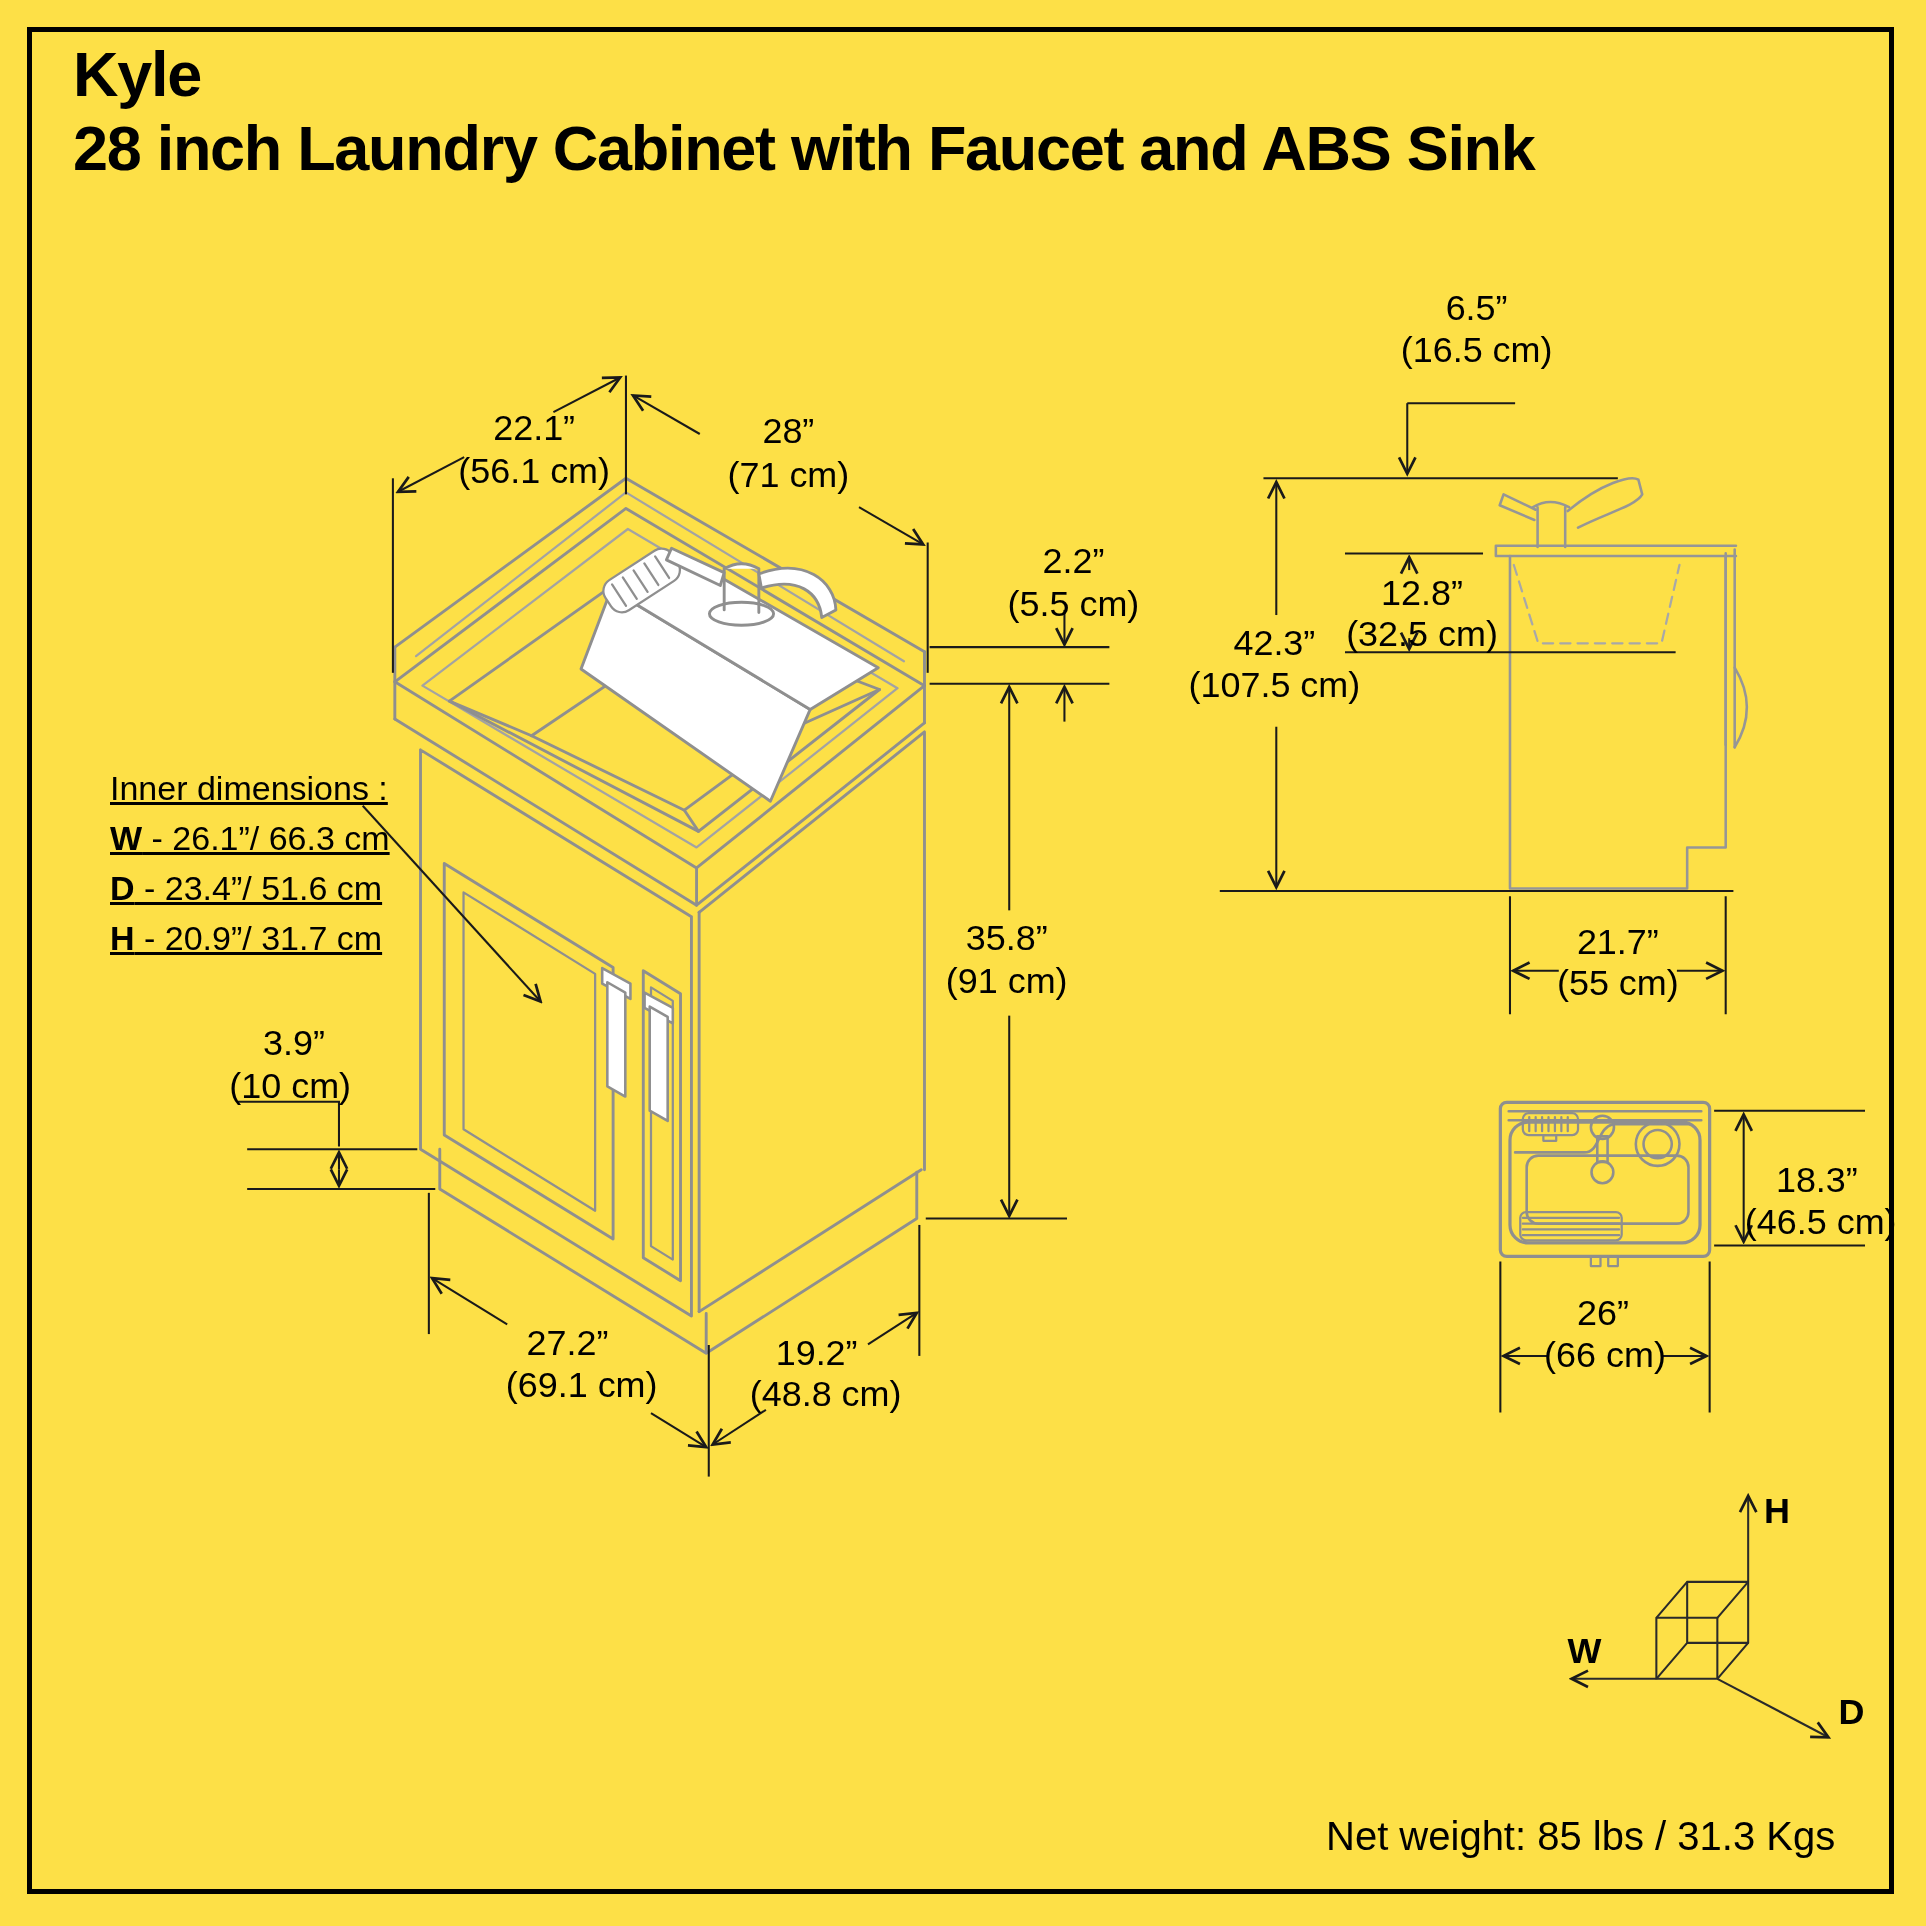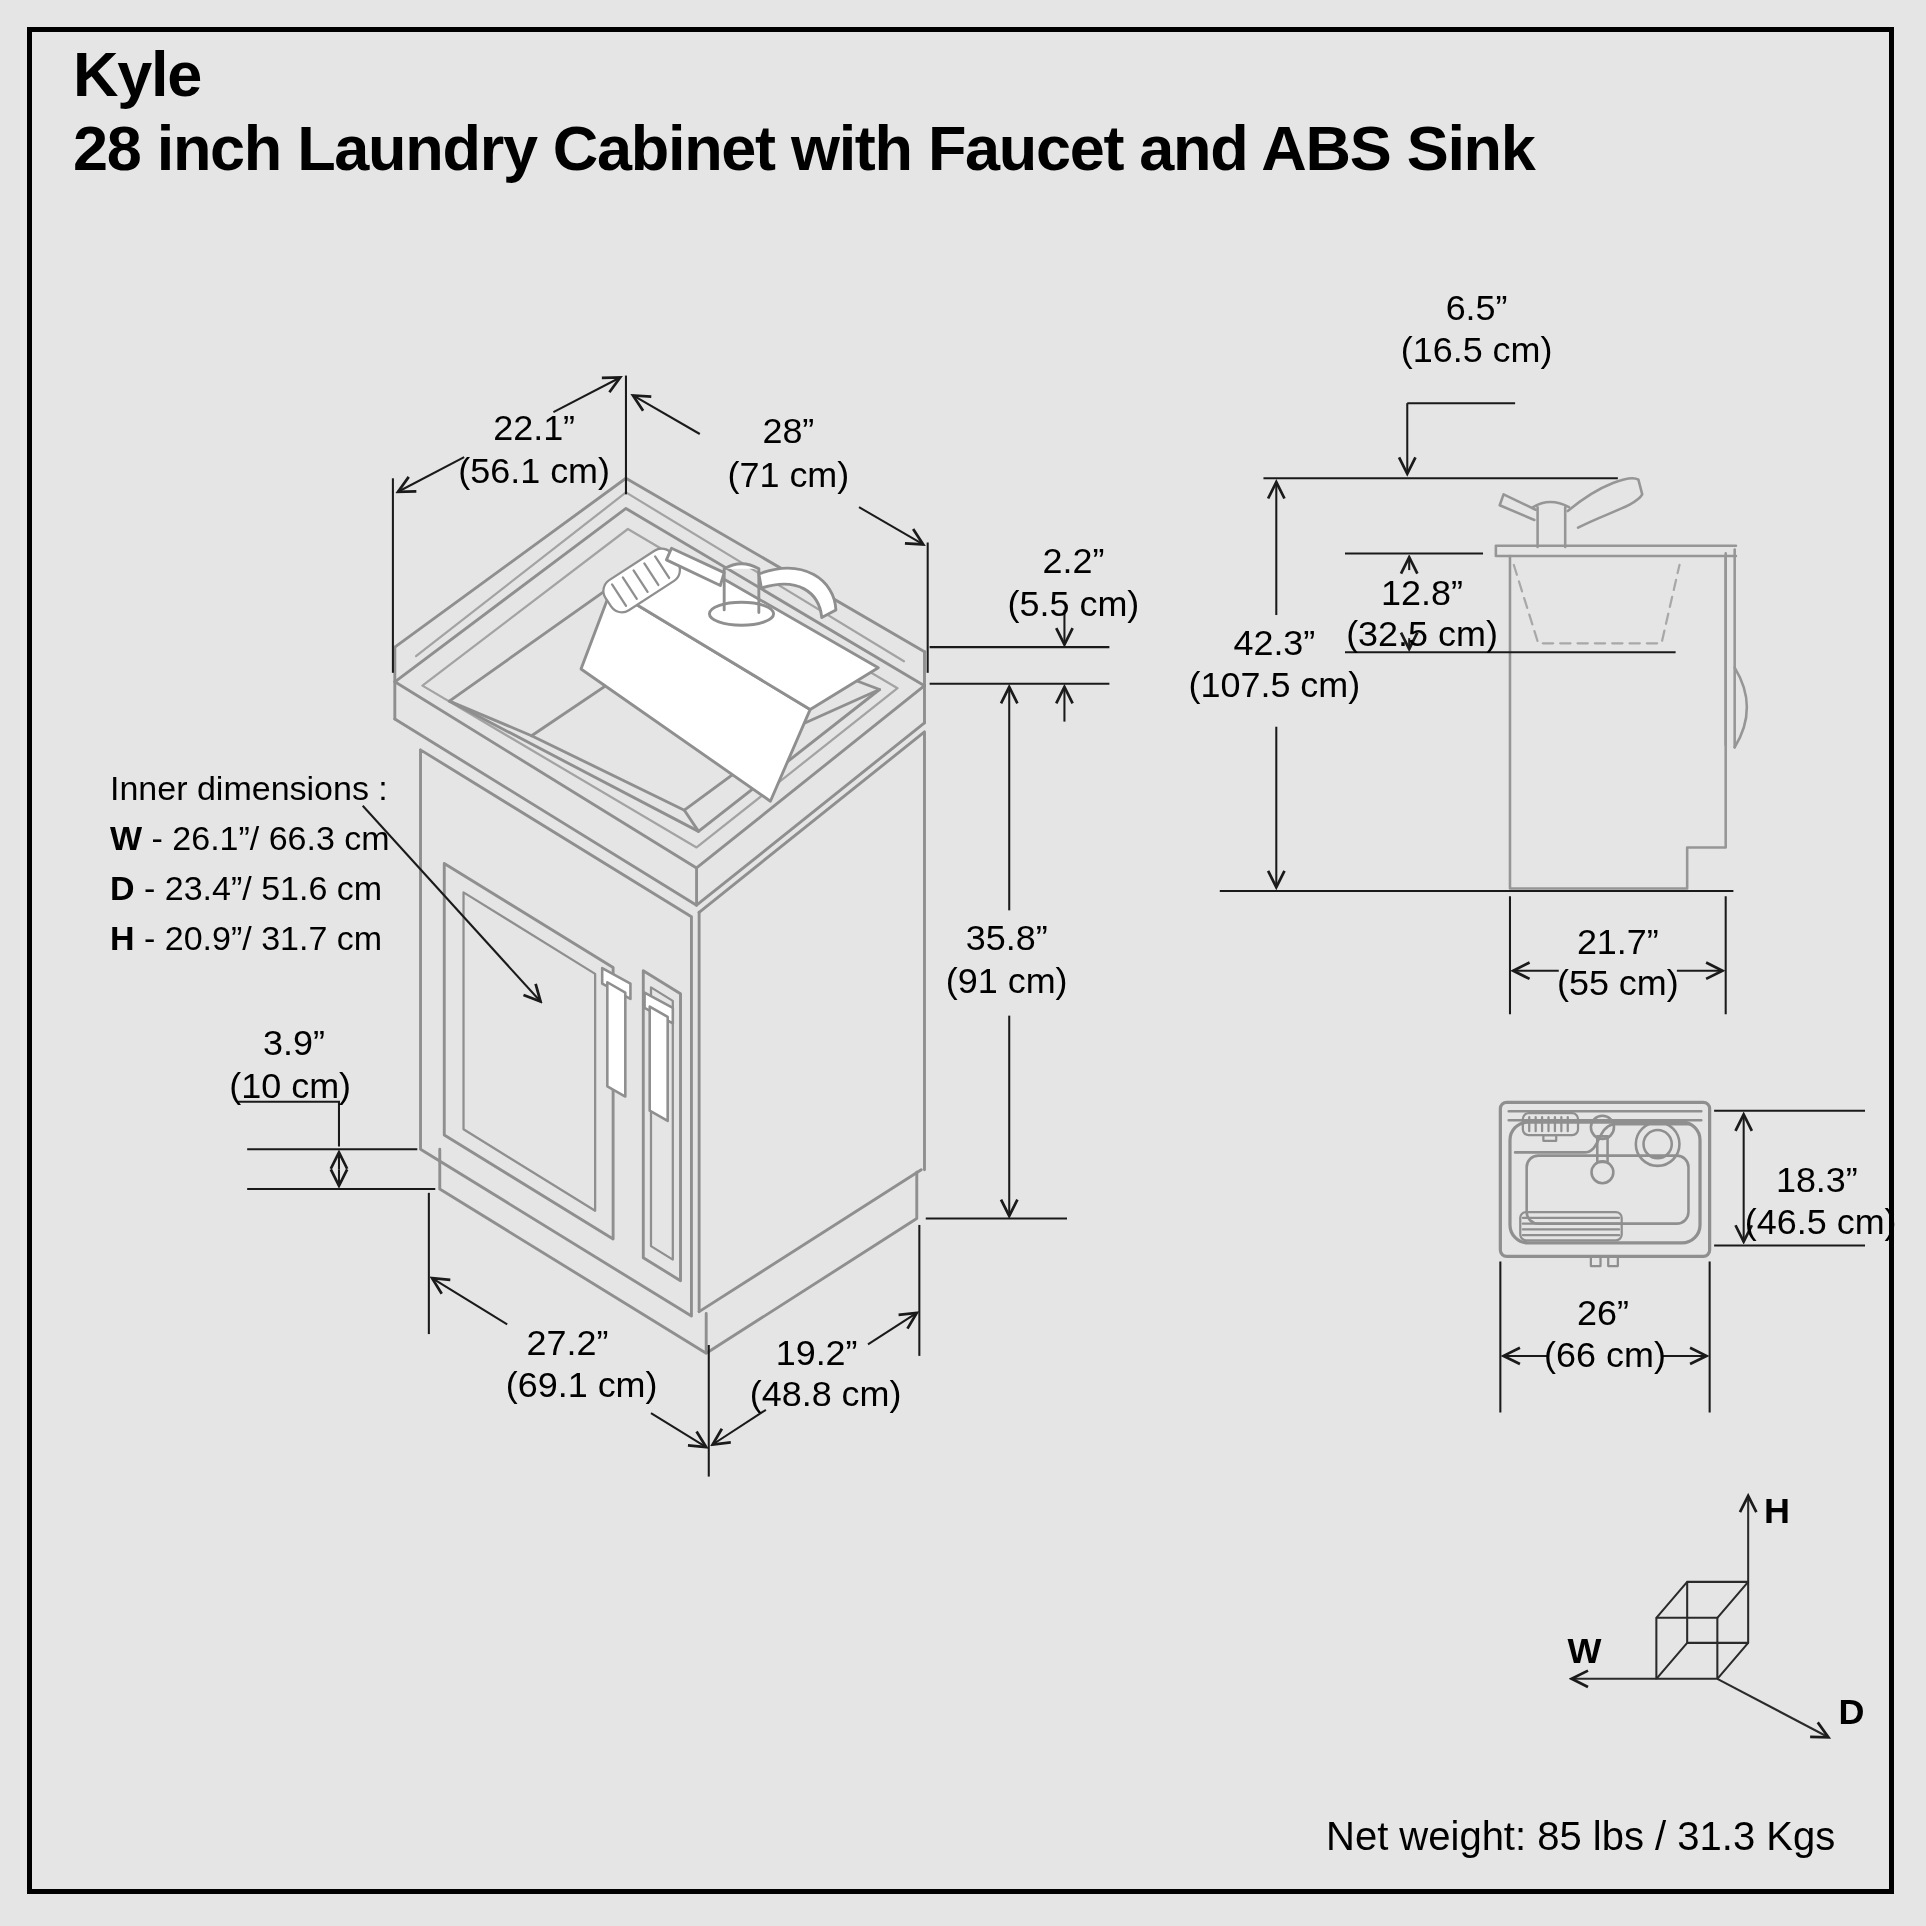--- a/index.html
+++ b/index.html
@@ -1,23 +1,23 @@
 <!DOCTYPE html>
 <html style="font-size:10.3px"><head>
 <meta charset="utf-8">
 <style>
   html,body{margin:0;padding:0;background:#ffffff;}
-  #canvas{position:relative;width:1926px;height:1926px;background:#e5e5e5;
+  #canvas{position:relative;width:1926px;height:1926px;background:#fde047;
           font-family:"Liberation Sans",sans-serif;color:#000;overflow:hidden;}
   .frame{position:absolute;left:27px;top:27px;width:1867px;height:1867px;
          border:5.8px solid #000;box-sizing:border-box;}
   .title{position:absolute;left:73px;top:37px;font-size:63px;font-weight:800;
          letter-spacing:-1.3px;line-height:74px;white-space:nowrap;}
   .innerdims{position:absolute;left:110px;top:763px;font-size:34px;font-weight:400;
-             line-height:50px;white-space:nowrap;}
+             line-height:50px;white-space:nowrap;text-decoration:underline;}
   .innerdims b{font-weight:700;}
   .netweight{position:absolute;left:1326px;top:1814px;font-size:40px;white-space:nowrap;}
   .netweight b{font-weight:400;}
   svg{position:absolute;left:0;top:0;}
   svg text{font-family:"Liberation Sans",sans-serif;font-size:56px;fill:#000;}
   svg text.bold{font-weight:700;}
 </style>
 </head>
 <body>
 

